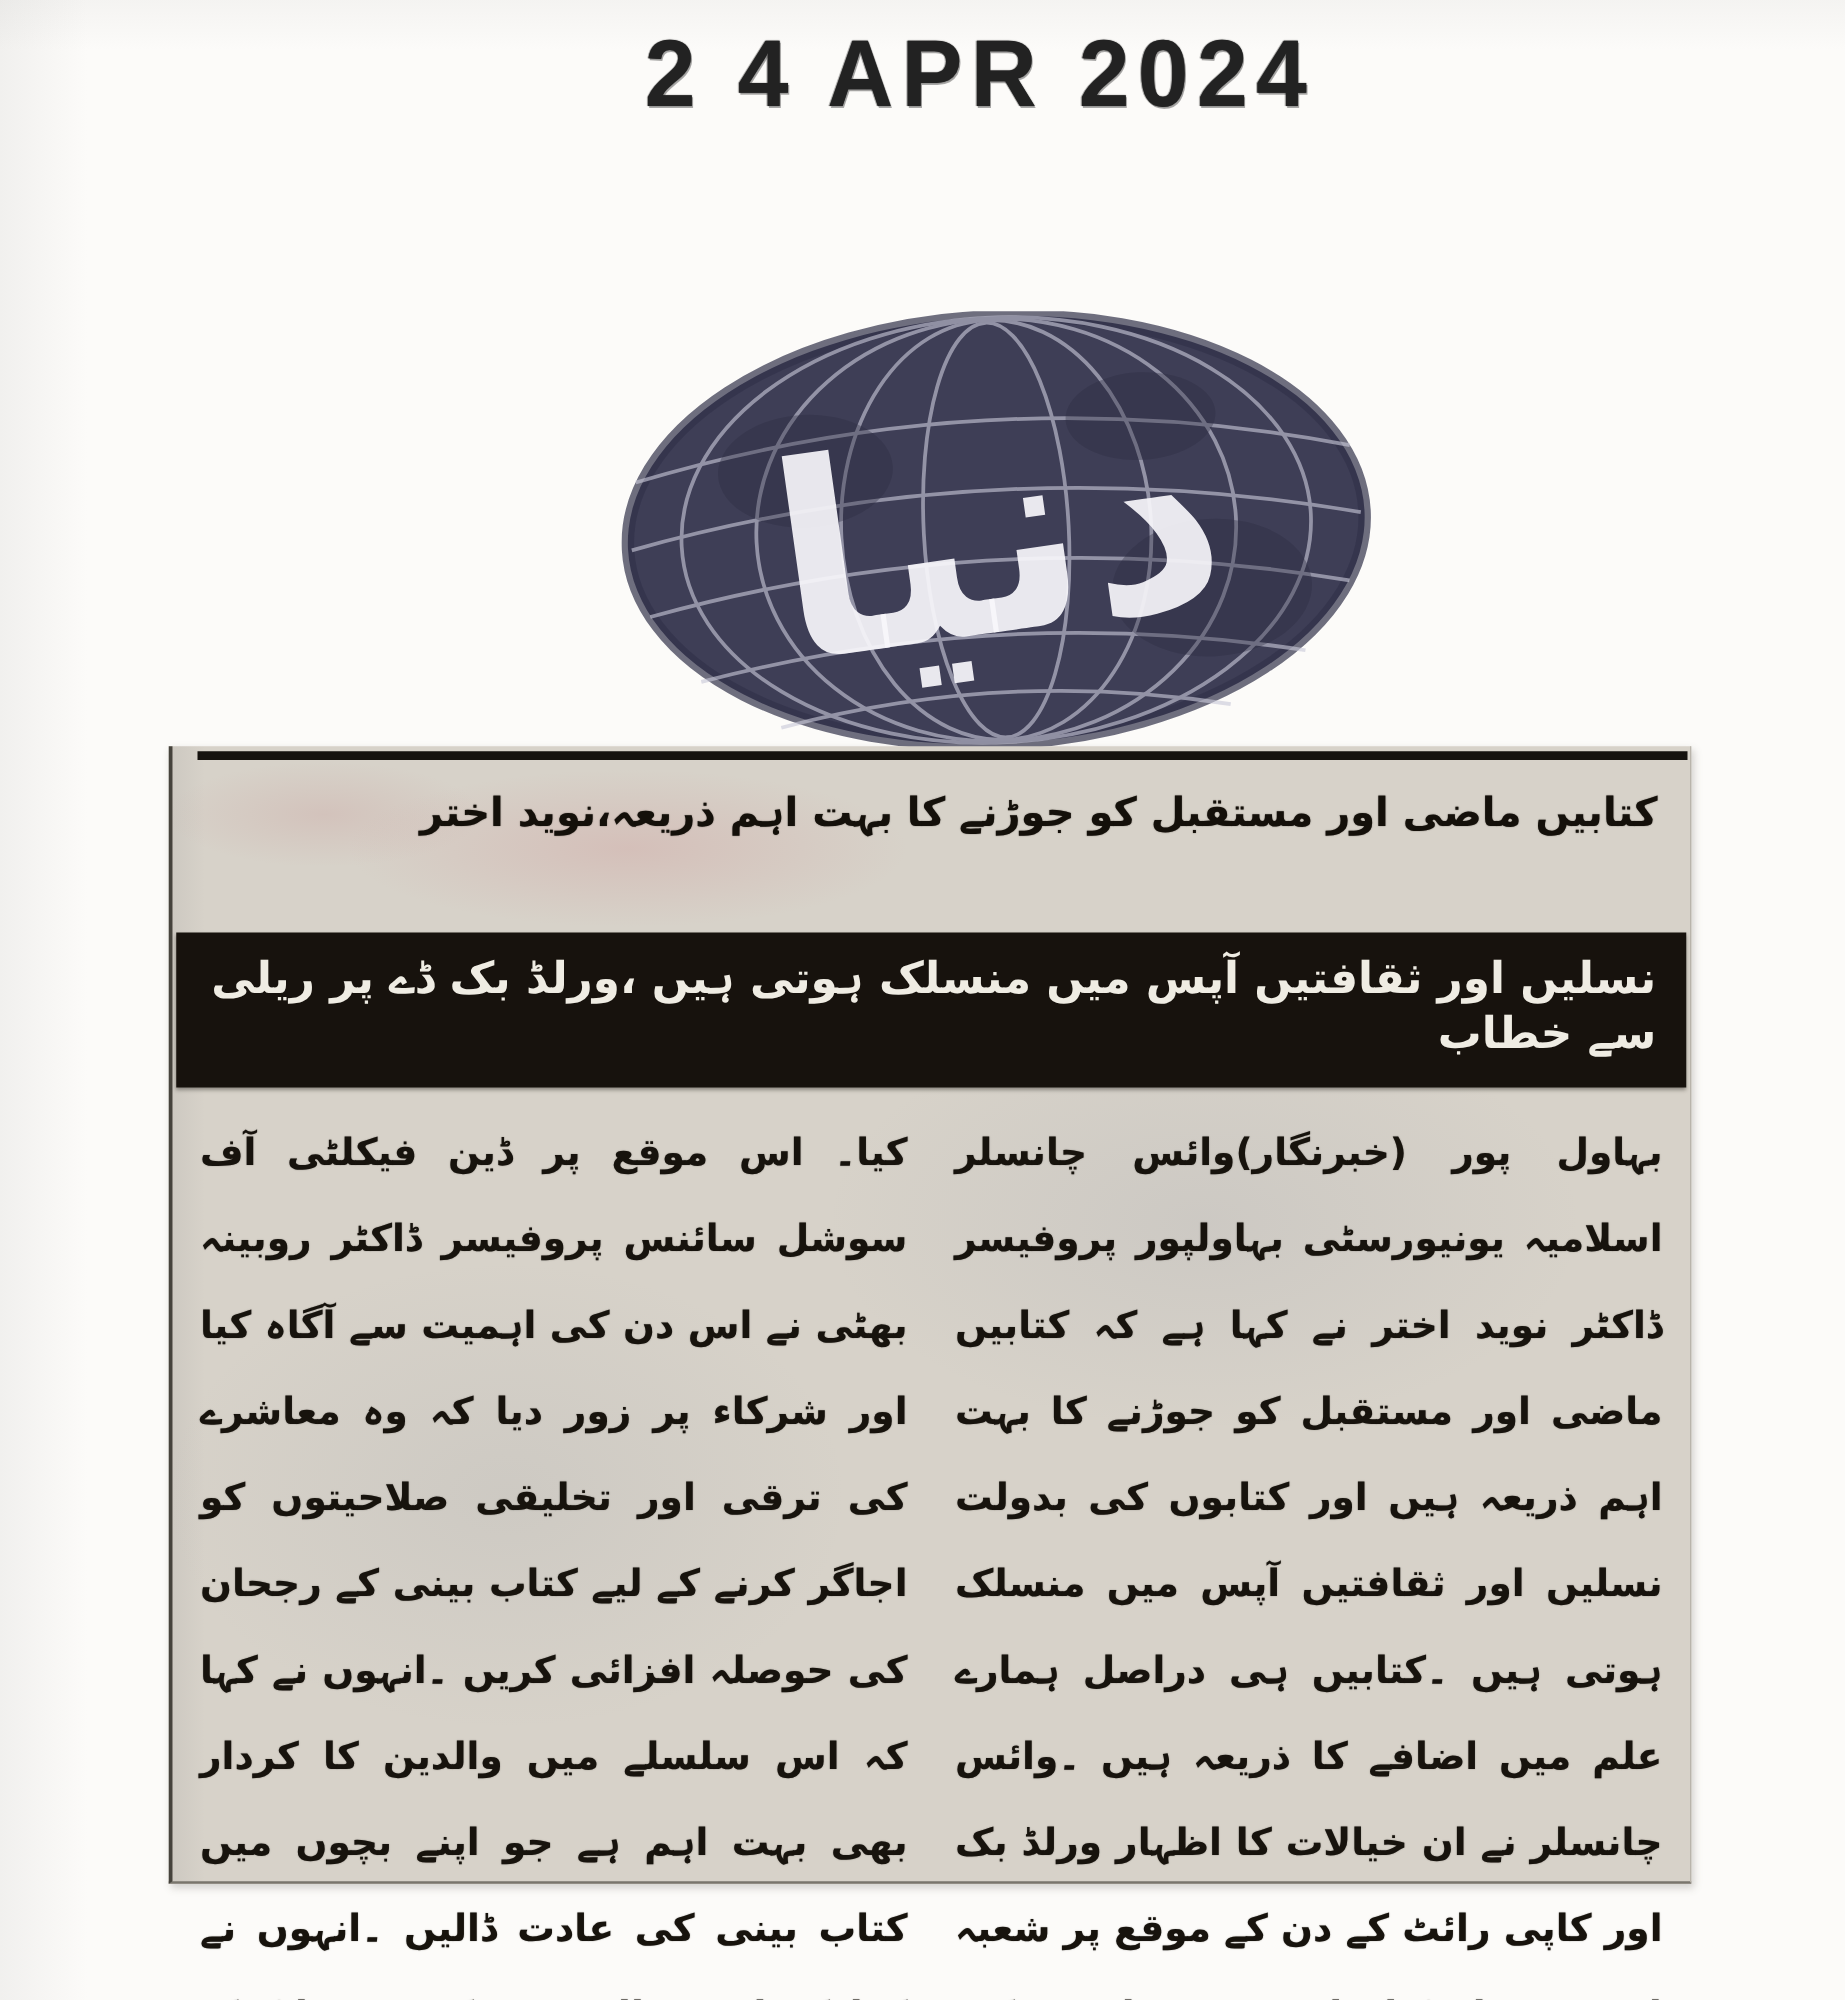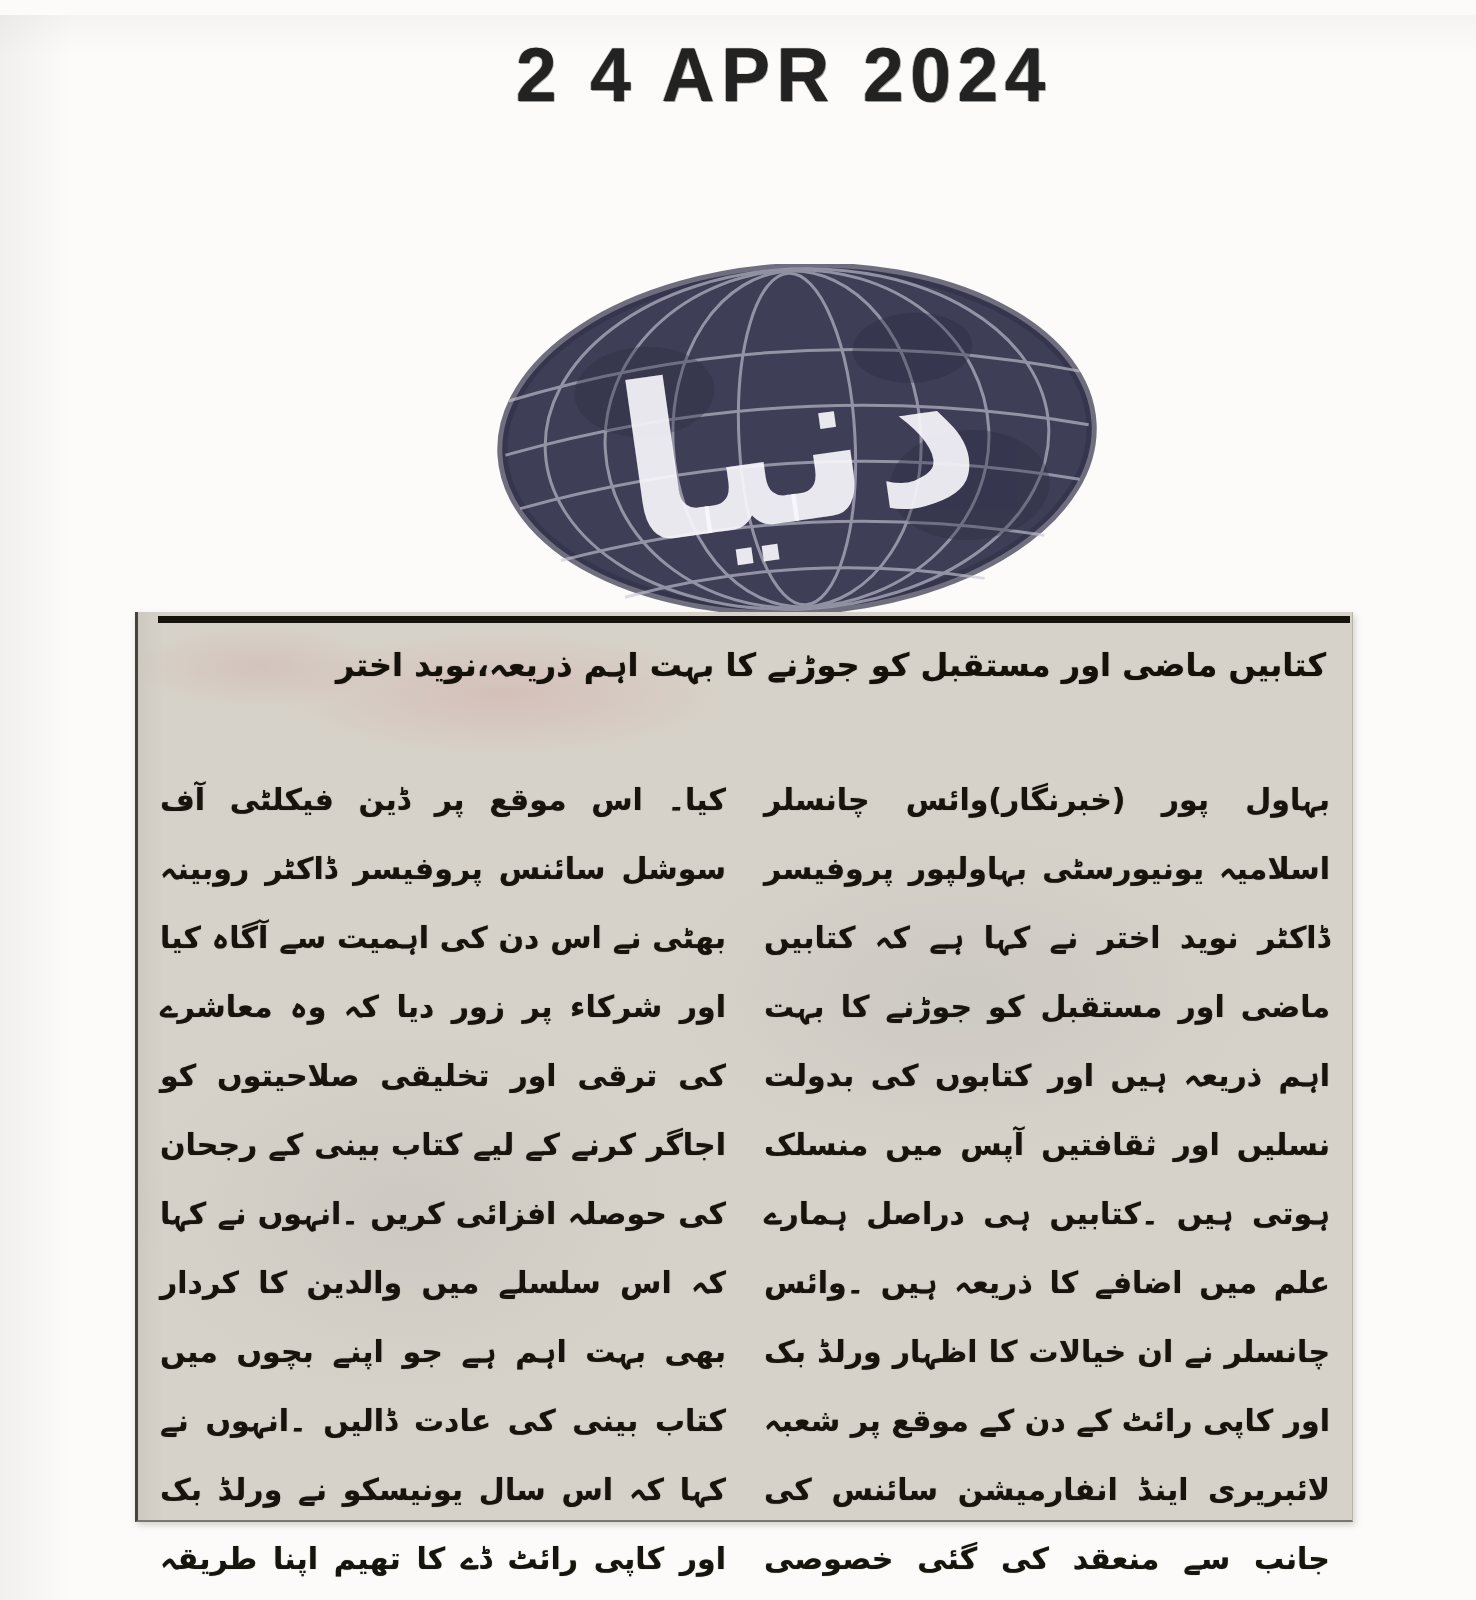--- a/index.html
+++ b/index.html
@@ -5,21 +5,21 @@
   html,body{margin:0;padding:0;}
   body{
     width:1476px;height:1600px;position:relative;overflow:hidden;
     background:#fcfbf9;
     font-family:"DejaVu Sans",sans-serif;
   }
   .scan-page{position:absolute;inset:0;
     background:
       linear-gradient(90deg,rgba(190,190,188,0.18),rgba(0,0,0,0) 70px),
       linear-gradient(180deg,rgba(200,200,198,0.15),rgba(0,0,0,0) 40px),
-      #fcfbf9; margin-top: 15px;}
+      #fcfbf9;}
   
   .date-stamp{
     position:absolute;top:16px;left:50%;transform:translateX(-50%) scaleX(0.96);
     margin-left:46px;white-space:nowrap;
     font-family:"Liberation Sans",sans-serif;font-weight:700;font-size:76px;
     letter-spacing:7px;color:#222;
     text-shadow:0 0 1px rgba(10,10,10,.8),1px 1px 0 rgba(20,20,20,.35),-1px 0 0 rgba(20,20,20,.25);
   }
   
   .logo-wrap{position:absolute;left:497px;top:249px;width:600px;height:350px;}
@@ -95,20 +95,21 @@
         <text x="300" y="256" text-anchor="middle" font-family="DejaVu Sans, sans-serif" font-weight="700" font-size="215" fill="rgba(247,246,251,0.92)" transform="rotate(-5 300 175)">دنیا</text>
       </g>
     </svg>
   </div>
 
   <div class="clip">
     <div class="top-rule"></div>
 
     <div class="headline">کتابیں ماضی اور مستقبل کو جوڑنے کا بہت اہم ذریعہ،نوید اختر</div>
 
+    <div class="banner">نسلیں اور ثقافتیں آپس میں منسلک ہوتی ہیں ،ورلڈ بک ڈے پر ریلی سے خطاب</div>
 
     <div class="body-cols">
       <div class="col">بہاول پور (خبرنگار)وائس چانسلر اسلامیہ یونیورسٹی بہاولپور پروفیسر ڈاکٹر نوید اختر نے کہا ہے کہ کتابیں ماضی اور مستقبل کو جوڑنے کا بہت اہم ذریعہ ہیں اور کتابوں کی بدولت نسلیں اور ثقافتیں آپس میں منسلک ہوتی ہیں ۔کتابیں ہی دراصل ہمارے علم میں اضافے کا ذریعہ ہیں ۔وائس چانسلر نے ان خیالات کا اظہار ورلڈ بک اور کاپی رائٹ کے دن کے موقع پر شعبہ لائبریری اینڈ انفارمیشن سائنس کی جانب سے منعقد کی گئی خصوصی واک کے شرکاء سے خطاب میں</div>
       <div class="col">کیا۔ اس موقع پر ڈین فیکلٹی آف سوشل سائنس پروفیسر ڈاکٹر روبینہ بھٹی نے اس دن کی اہمیت سے آگاہ کیا اور شرکاء پر زور دیا کہ وہ معاشرے کی ترقی اور تخلیقی صلاحیتوں کو اجاگر کرنے کے لیے کتاب بینی کے رجحان کی حوصلہ افزائی کریں ۔انہوں نے کہا کہ اس سلسلے میں والدین کا کردار بھی بہت اہم ہے جو اپنے بچوں میں کتاب بینی کی عادت ڈالیں ۔انہوں نے کہا کہ اس سال یونیسکو نے ورلڈ بک اور کاپی رائٹ ڈے کا تھیم اپنا طریقہ پڑھیں مقرر کیا ہے۔</div>
     </div>
   </div>
 
 </div>
 
 </body></html>

